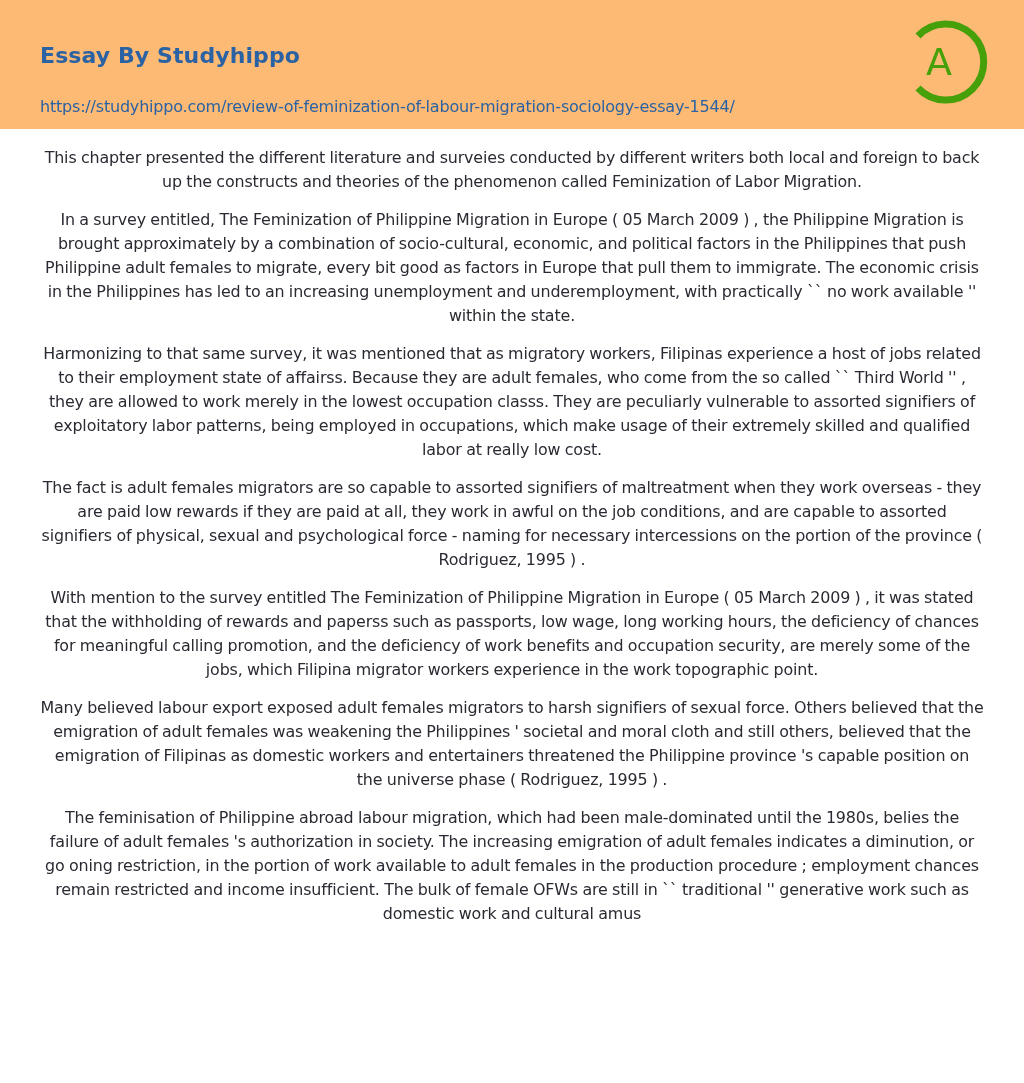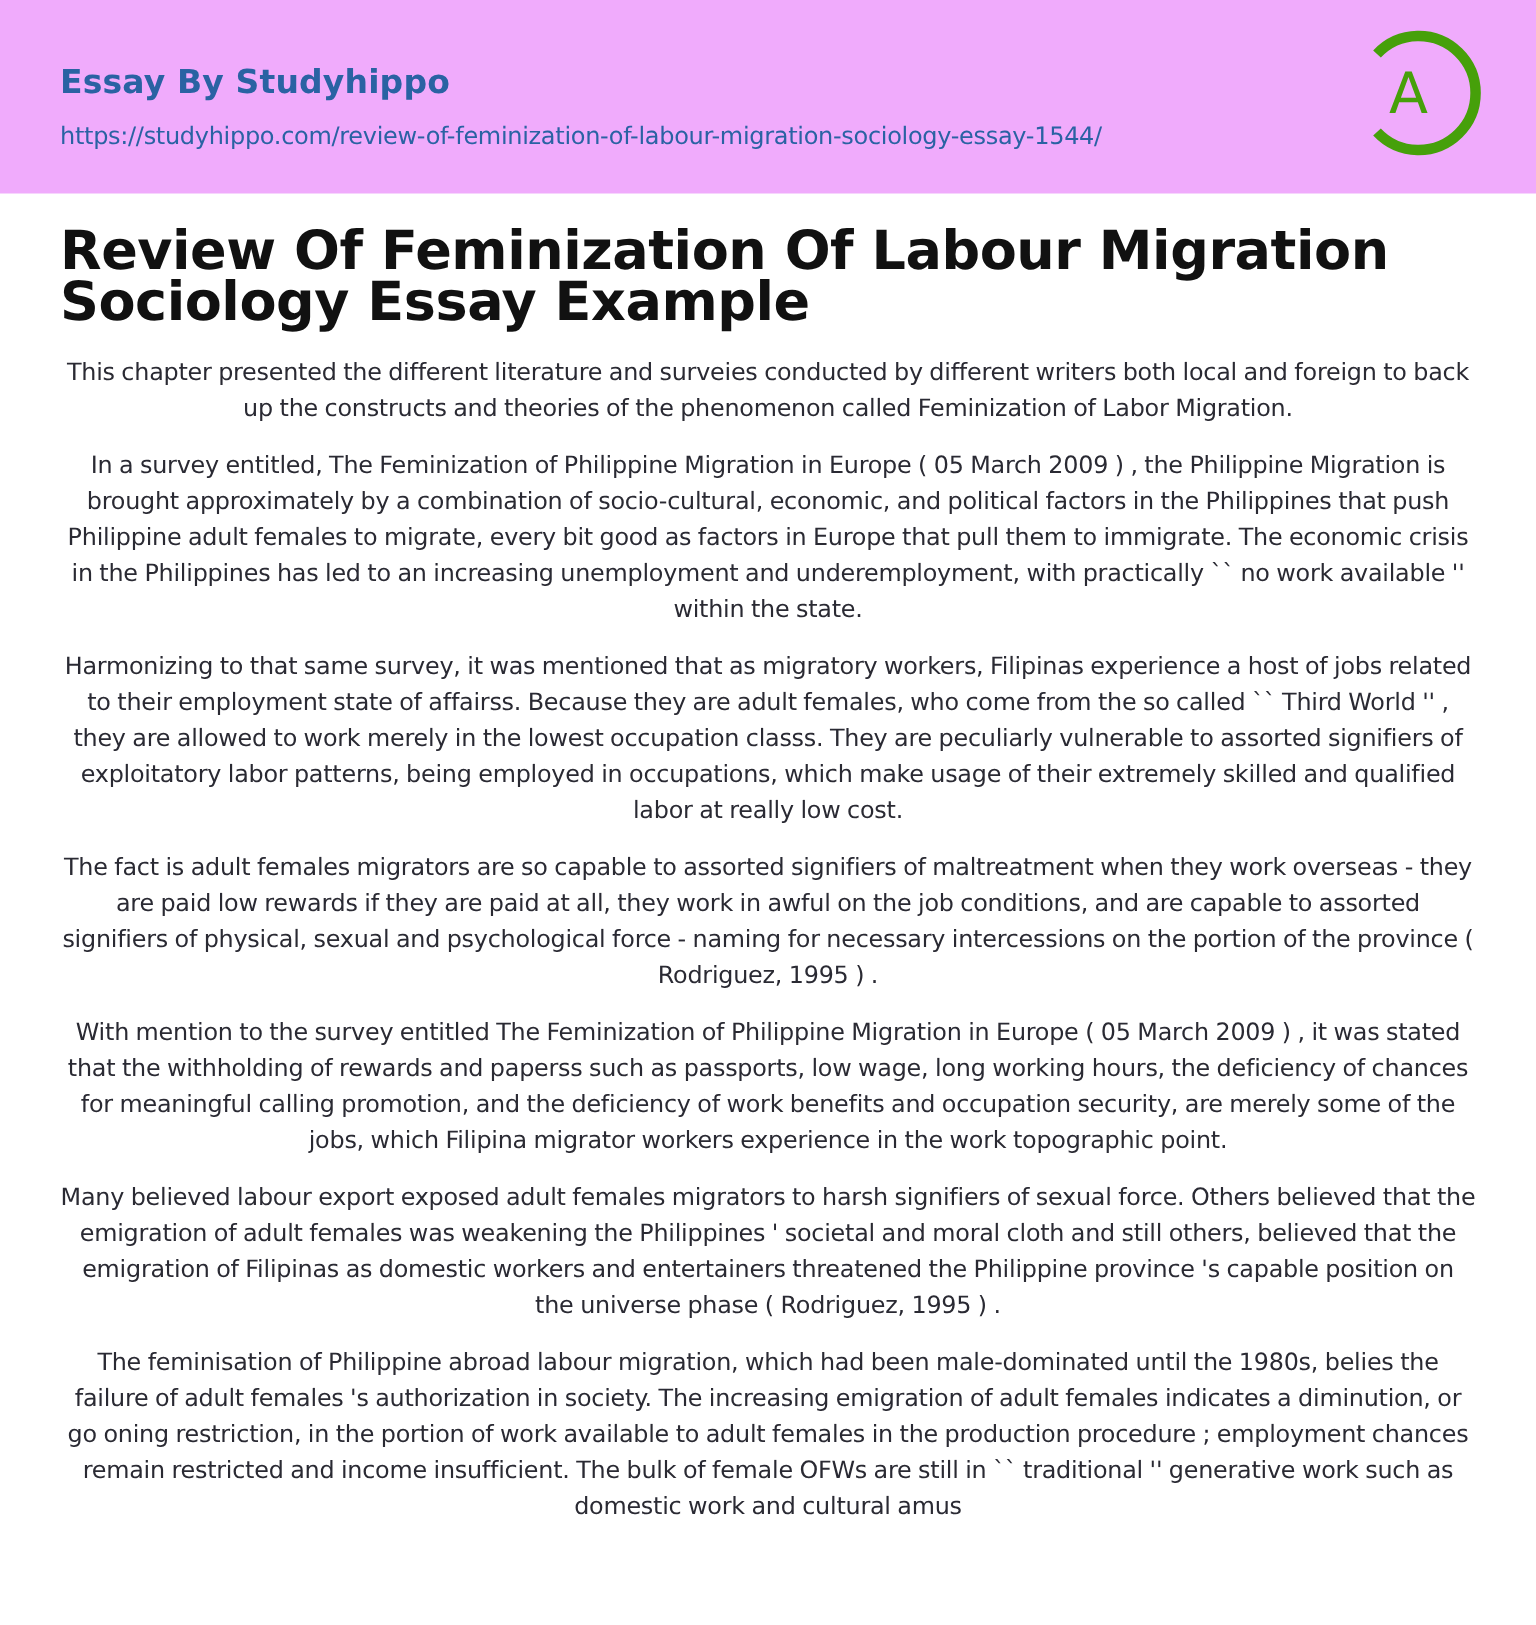--- a/index.html
+++ b/index.html
@@ -1,19 +1,19 @@
 <!DOCTYPE html>
 <html><head>
 <meta charset="utf-8">
 <style>
   html, body { margin: 0; padding: 0; background: #ffffff; }
   body { width: 1024px; height: 1083px; overflow: hidden; font-family: "DejaVu Sans", sans-serif; color: #2a2a33; }
-  .header { position: relative; height: 129px; background: #f0abfc; box-sizing: border-box; padding: 40px 40px 0 40px; }
+  .header { position: relative; height: 129px; background: #fdba74; box-sizing: border-box; padding: 40px 40px 0 40px; }
   .brand { font-size: 22px; font-weight: bold; color: #2a62a3; letter-spacing: 0.1px; margin: 0; line-height: 32px; }
-  .url { display: block; margin-top: 8px; font-size: 16px; color: #2a62a3; text-decoration: none; line-height: 22px; letter-spacing: -0.2px; }
+  .url { display: block; margin-top: 24px; font-size: 16px; color: #2a62a3; text-decoration: none; line-height: 22px; letter-spacing: -0.2px; }
   .logo { position: absolute; left: 910px; top: 18px; width: 78px; height: 88px; }
   .content { padding: 0 40px; }
   h1 { margin: 0; padding-top: 22px; font-size: 36px; line-height: 34px; font-weight: bold; color: #111111; letter-spacing: -0.3px; }
   p { margin: 14px 0 0 0; font-size: 15.9px; line-height: 24px; color: #2a2a33; letter-spacing: -0.15px; word-spacing: -0.5px; text-align: center; }
   p.first { margin-top: 17px; }
 </style>
 </head>
 <body>
 
 <div class="header">
@@ -21,21 +21,20 @@
   <a class="url" href="#">https://studyhippo.com/review-of-feminization-of-labour-migration-sociology-essay-1544/</a>
   <div class="logo">
     <svg width="78" height="88" viewBox="0 0 78 88">
       <path d="M 8 18 A 38 38 0 1 1 8 70" fill="none" stroke="#46a00a" stroke-width="7"></path>
       <text x="29" y="57" text-anchor="middle" font-family="DejaVu Sans, sans-serif" font-size="38" fill="#46a00a">A</text>
     </svg>
   </div>
 </div>
 
 <div class="content">
-  <h1>Review Of Feminization Of Labour Migration Sociology Essay Example</h1>
   <p class="first">This chapter presented the different literature and surveies conducted by different writers both local and foreign to back up the constructs and theories of the phenomenon called Feminization of Labor Migration.</p>
   <p>In a survey entitled, The Feminization of Philippine Migration in Europe ( 05 March 2009 ) , the Philippine Migration is brought approximately by a combination of socio-cultural, economic, and political factors in the Philippines that push Philippine adult females to migrate, every bit good as factors in Europe that pull them to immigrate. The economic crisis in the Philippines has led to an increasing unemployment and underemployment, with practically `` no work available '' within the state.</p>
   <p>Harmonizing to that same survey, it was mentioned that as migratory workers, Filipinas experience a host of jobs related to their employment state of affairss. Because they are adult females, who come from the so called `` Third World '' , they are allowed to work merely in the lowest occupation classs. They are peculiarly vulnerable to assorted signifiers of exploitatory labor patterns, being employed in occupations, which make usage of their extremely skilled and qualified labor at really low cost.</p>
   <p>The fact is adult females migrators are so capable to assorted signifiers of maltreatment when they work overseas - they are paid low rewards if they are paid at all, they work in awful on the job conditions, and are capable to assorted signifiers of physical, sexual and psychological force - naming for necessary intercessions on the portion of the province ( Rodriguez, 1995 ) .</p>
   <p>With mention to the survey entitled The Feminization of Philippine Migration in Europe ( 05 March 2009 ) , it was stated that the withholding of rewards and paperss such as passports, low wage, long working hours, the deficiency of chances for meaningful calling promotion, and the deficiency of work benefits and occupation security, are merely some of the jobs, which Filipina migrator workers experience in the work topographic point.</p>
   <p>Many believed labour export exposed adult females migrators to harsh signifiers of sexual force. Others believed that the emigration of adult females was weakening the Philippines ' societal and moral cloth and still others, believed that the emigration of Filipinas as domestic workers and entertainers threatened the Philippine province 's capable position on the universe phase ( Rodriguez, 1995 ) .</p>
   <p>The feminisation of Philippine abroad labour migration, which had been male-dominated until the 1980s, belies the failure of adult females 's authorization in society. The increasing emigration of adult females indicates a diminution, or go oning restriction, in the portion of work available to adult females in the production procedure ; employment chances remain restricted and income insufficient. The bulk of female OFWs are still in `` traditional '' generative work such as domestic work and cultural amus</p>
 </div>
 
 </body></html>

